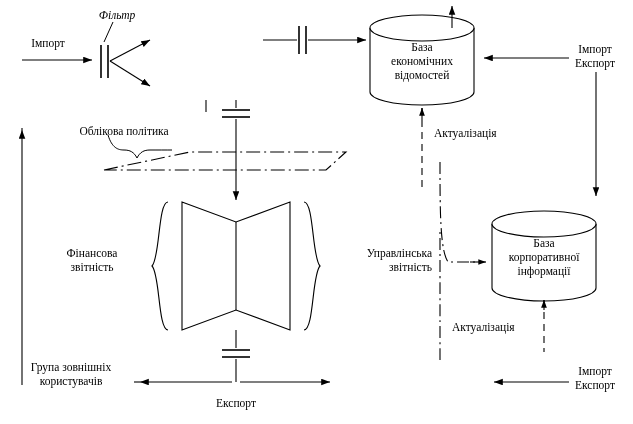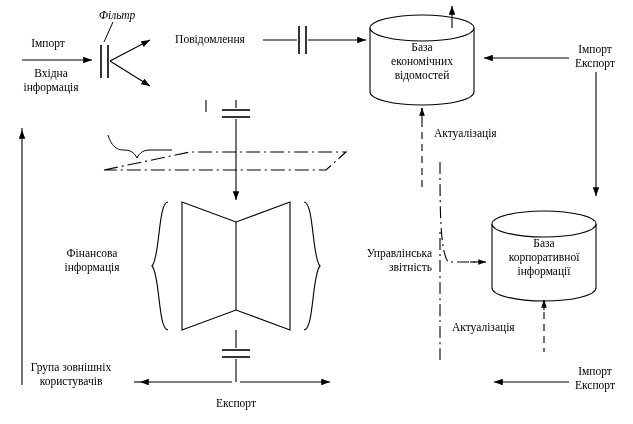--- a/index.html
+++ b/index.html
@@ -146,38 +146,36 @@
 
       <line x1="569" y1="382" x2="494" y2="382" marker-end="url(#arrow)"></line>
 
     </g>
   </svg>
 
   <div class="lbl italic" style="left:82px; top:8px; width:70px;">Фільтр</div>
 
   <div class="lbl" style="left:16px; top:36px; width:64px;">Імпорт</div>
 
-  <div class="lbl" style="left:8px; top:66px; width:86px;">Вхідна
-інформація</div>
-
-  <div class="lbl" style="left:155px; top:32px; width:110px;">Повідомлення</div>
 
 
+
+  <div class="lbl" style="left:56px; top:124px; width:136px;">Облікова політика</div>
 
   <div class="lbl" style="left:372px; top:40px; width:100px;">База
 економічних
 відомостей</div>
 
   <div class="lbl" style="left:564px; top:42px; width:62px;">Імпорт
 Експорт</div>
 
   <div class="lbl" style="left:434px; top:126px; width:110px; text-align:left;">Актуалізація</div>
 
   <div class="lbl" style="left:42px; top:246px; width:100px;">Фінансова
-інформація</div>
+звітність</div>
 
   <div class="lbl" style="left:332px; top:246px; width:100px;text-align:right;">Управлінська
 звітність</div>
 
   <div class="lbl" style="left:494px; top:236px; width:100px;">База
 корпоративної
 інформації</div>
 
   <div class="lbl" style="left:452px; top:320px; width:110px; text-align:left;">Актуалізація</div>
 

